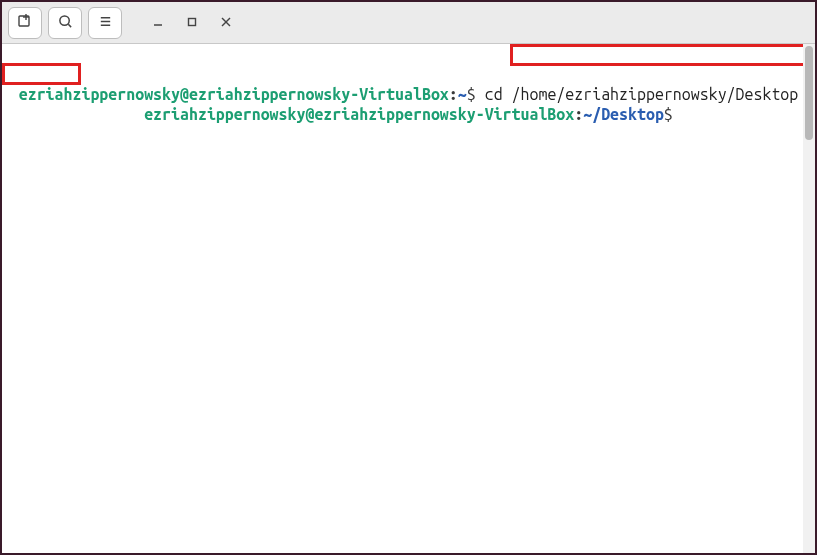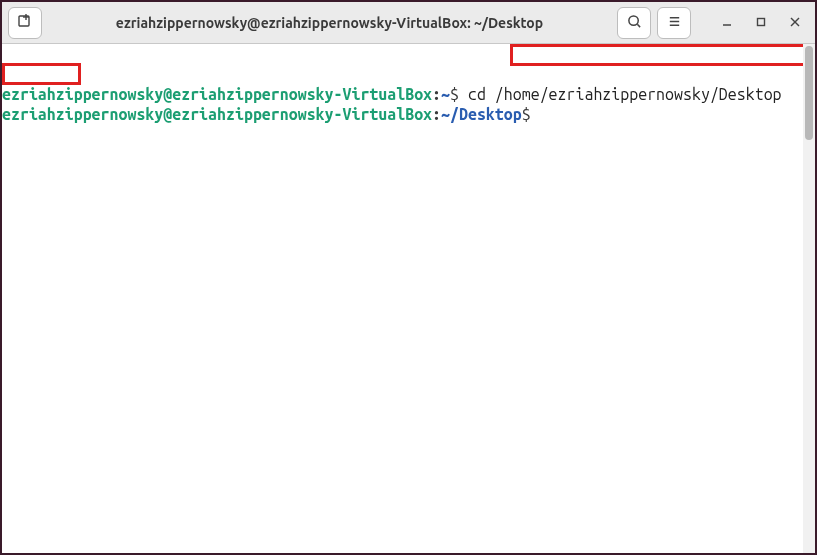--- a/index.html
+++ b/index.html
@@ -65,20 +65,21 @@
     .terminal-area {
       position: relative;
       height: calc(100% - 42px);
       background: #fff;
       font-family: "Ubuntu Mono", "Liberation Mono", Consolas, monospace;
       font-size: 16px;
       line-height: 20px;
       white-space: pre-wrap;
       word-break: break-all;
       overflow: hidden;
+      text-align: center;
     }
     .terminal-content {
       padding: 0;
     }
     .prompt-user { color: #1c9e72; font-weight: bold; }
     .prompt-colon { color: #3a3a3a; font-weight: bold; }
     .prompt-path { color: #2a5db0; font-weight: bold; }
     .prompt-dollar { color: #3a3a3a; font-weight: normal; }
     .cmd-text { color: #222; font-weight: normal; }
     .highlight-box {
@@ -112,21 +113,20 @@
 <div class="titlebar">
   <div class="tab-btn">
     <span>
       <svg width="16" height="16" viewBox="0 0 16 16">
           <rect x="2" y="3" width="10" height="10" fill="none" stroke="#444" stroke-width="1.4" rx="1"></rect>
           <line x1="9" y1="1" x2="9" y2="7" stroke="#444" stroke-width="1.4"></line>
           <line x1="6" y1="4" x2="12" y2="4" stroke="#444" stroke-width="1.4"></line>
         </svg>
     </span>
   </div>
-  <div class="title-text">ezriahzippernowsky@ezriahzippernowsky-VirtualBox: ~/Desktop</div>
   <div class="header-btn">
     <span>
       <svg width="15" height="15" viewBox="0 0 16 16">
           <circle cx="7" cy="7" r="5" fill="none" stroke="#444" stroke-width="1.6"></circle>
           <line x1="11" y1="11" x2="14" y2="14" stroke="#444" stroke-width="1.6"></line>
         </svg>
     </span>
   </div>
   <div class="header-btn">
     <span>

